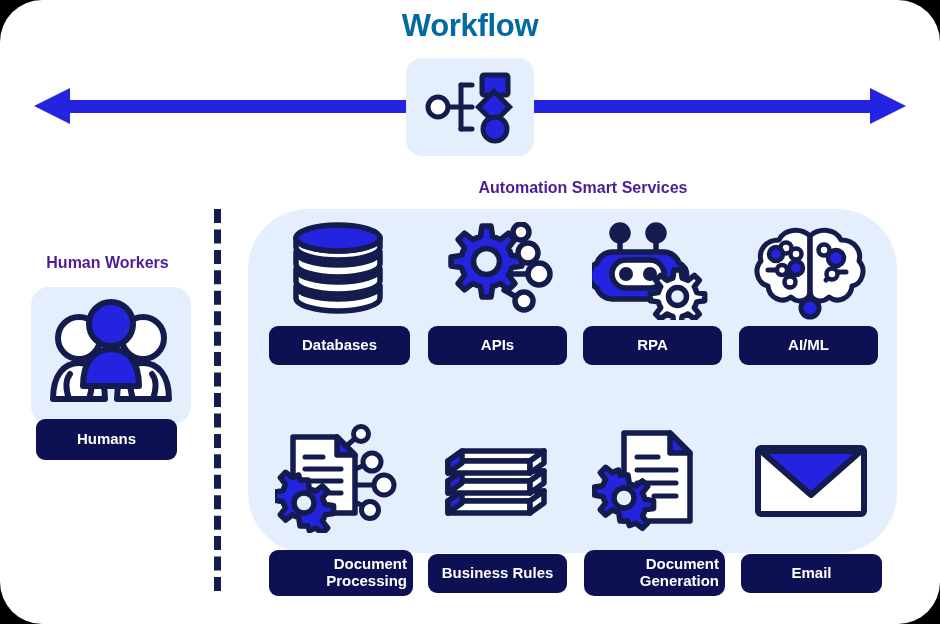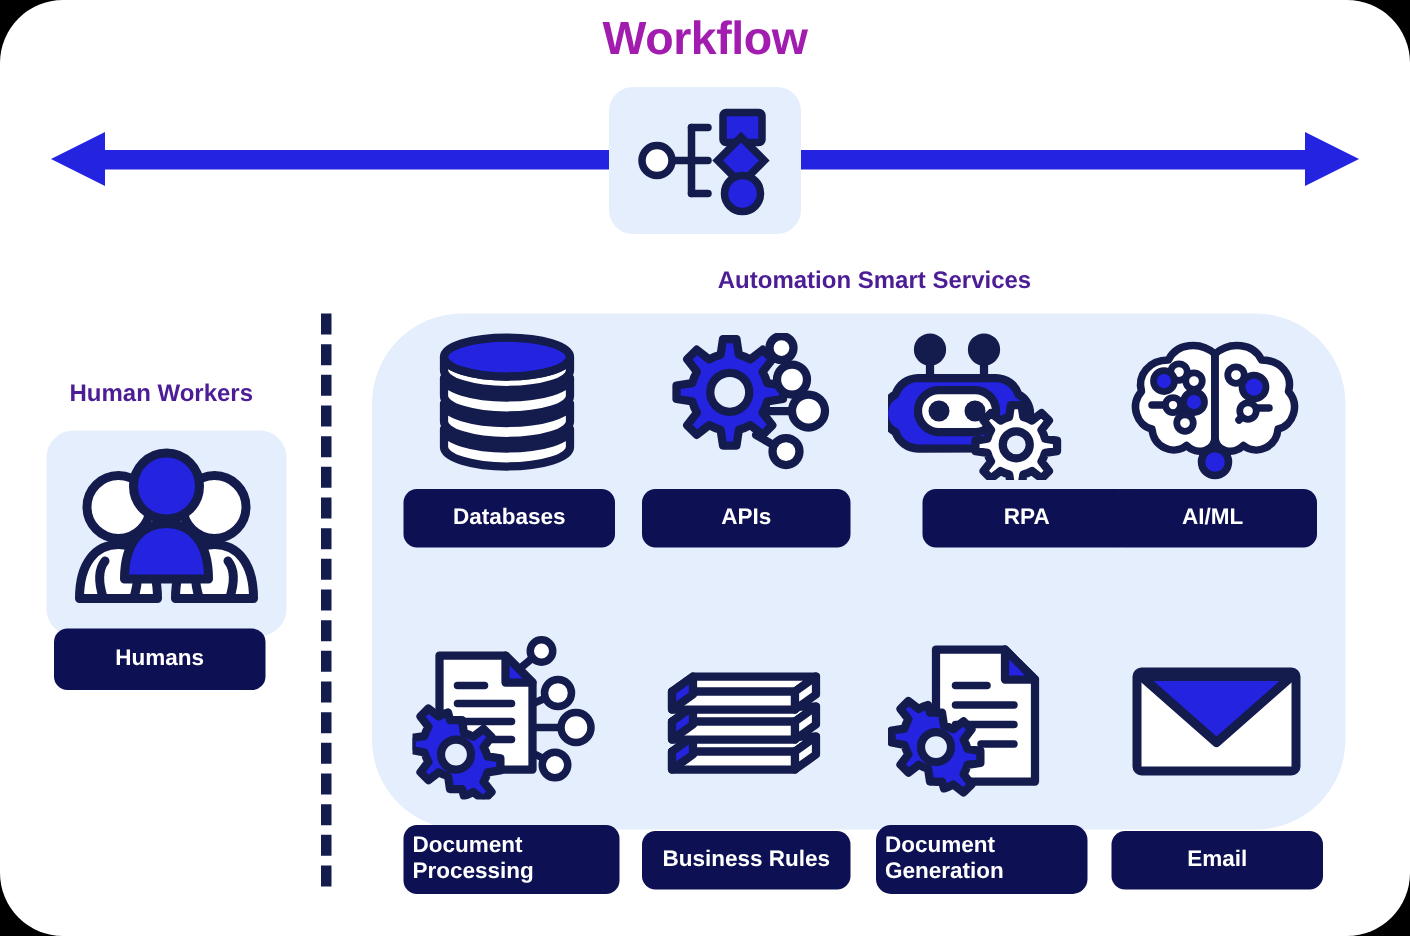--- a/index.html
+++ b/index.html
@@ -23,21 +23,21 @@
     overflow: hidden;
   }
   
   #title {
     position: absolute;
     left: 0; top: 8px;
     width: 940px;
     text-align: center;
     font-size: 31px;
     font-weight: bold;
-    color: #a21caf;
+    color: #0369a1;
     letter-spacing: -0.3px;
   }
   
   #arrow-shaft-left {
     position: absolute;
     left: 68px; top: 100px;
     width: 350px; height: 13px;
     background: #2323e0;
   }
   #arrow-shaft-right {
@@ -110,21 +110,21 @@
   .pill {
     position: absolute;
     background: #0d1052;
     border-radius: 9px;
     color: #ffffff;
     font-size: 15px;
     font-weight: bold;
     display: flex;
     align-items: center;
     justify-content: center;
-    text-align: left;
+    text-align: right;
     line-height: 1.12;
     box-sizing: border-box;
     padding: 2px 6px;
   }
   .pill.two-line { font-size: 15px; }
   
   .icon-box {
     position: absolute;
     display: flex;
     align-items: center;
@@ -231,21 +231,21 @@
         <circle cx="64" cy="11" r="8" fill="#141b4d"></circle>
         <path d="M20 30 h52 a16 16 0 0 1 15 11 a14 14 0 0 1 0 25 a16 16 0 0 1 -15 11 h-52 a16 16 0 0 1 -15 -11 a14 14 0 0 1 0 -25 a16 16 0 0 1 15 -11 Z" fill="#2323e0"></path>
         <rect x="20" y="38" width="52" height="28" rx="14" fill="#ffffff"></rect>
         <circle cx="34" cy="52" r="7" fill="#141b4d" stroke="none"></circle>
         <circle cx="58" cy="52" r="7" fill="#141b4d" stroke="none"></circle>
       </g>
       <path d="M82 48 l7 0 1.2 8 a24 24 0 0 1 5.8 2.4 l6.4-5 4.9 4.9 -5 6.4 a24 24 0 0 1 2.4 5.8 l8 1.2 0 7 -8 1.2 a24 24 0 0 1 -2.4 5.8 l5 6.4 -4.9 4.9 -6.4-5 a24 24 0 0 1 -5.8 2.4 l-1.2 8 -7 0 -1.2-8 a24 24 0 0 1 -5.8-2.4 l-6.4 5 -4.9-4.9 5-6.4 a24 24 0 0 1 -2.4-5.8 l-8-1.2 0-7 8-1.2 a24 24 0 0 1 2.4-5.8 l-5-6.4 4.9-4.9 6.4 5 a24 24 0 0 1 5.8-2.4 Z" fill="#ffffff" stroke="#141b4d" stroke-width="5.5" stroke-linejoin="round"></path>
       <circle cx="85.5" cy="74.5" r="9" fill="#e5eefc" stroke="#141b4d" stroke-width="5.5"></circle>
     </svg>
   </div>
-  <div class="pill" style="left:583px; top:326px; width:139px; height:39px;margin-left:32px;">RPA</div>
+  <div class="pill" style="left:583px; top:326px; width:139px; height:39px;">RPA</div>
 
   <div class="icon-box" style="left:752px; top:222px; width:116px; height:98px;">
     <svg width="116" height="98" viewBox="0 0 116 98">
       <g stroke="#141b4d" stroke-width="5" fill="none" stroke-linejoin="round" stroke-linecap="round">
         <path d="M58 14 C48 5 32 7 27 18 C14 18 6 28 9 39 C1 48 6 62 16 64 C17 76 30 82 39 75 C46 82 58 79 58 69 Z" fill="#ffffff"></path>
         <path d="M58 14 C68 5 84 7 89 18 C102 18 110 28 107 39 C115 48 110 62 100 64 C99 76 86 82 77 75 C70 82 58 79 58 69 Z" fill="#ffffff"></path>
         <path d="M58 14 V86"></path>
         <path d="M24 32 L34 26 M34 26 L44 32 M44 32 V44"></path>
         <path d="M16 48 H30 M30 48 L38 55"></path>
         <path d="M72 28 L82 34 M82 34 V46"></path>

